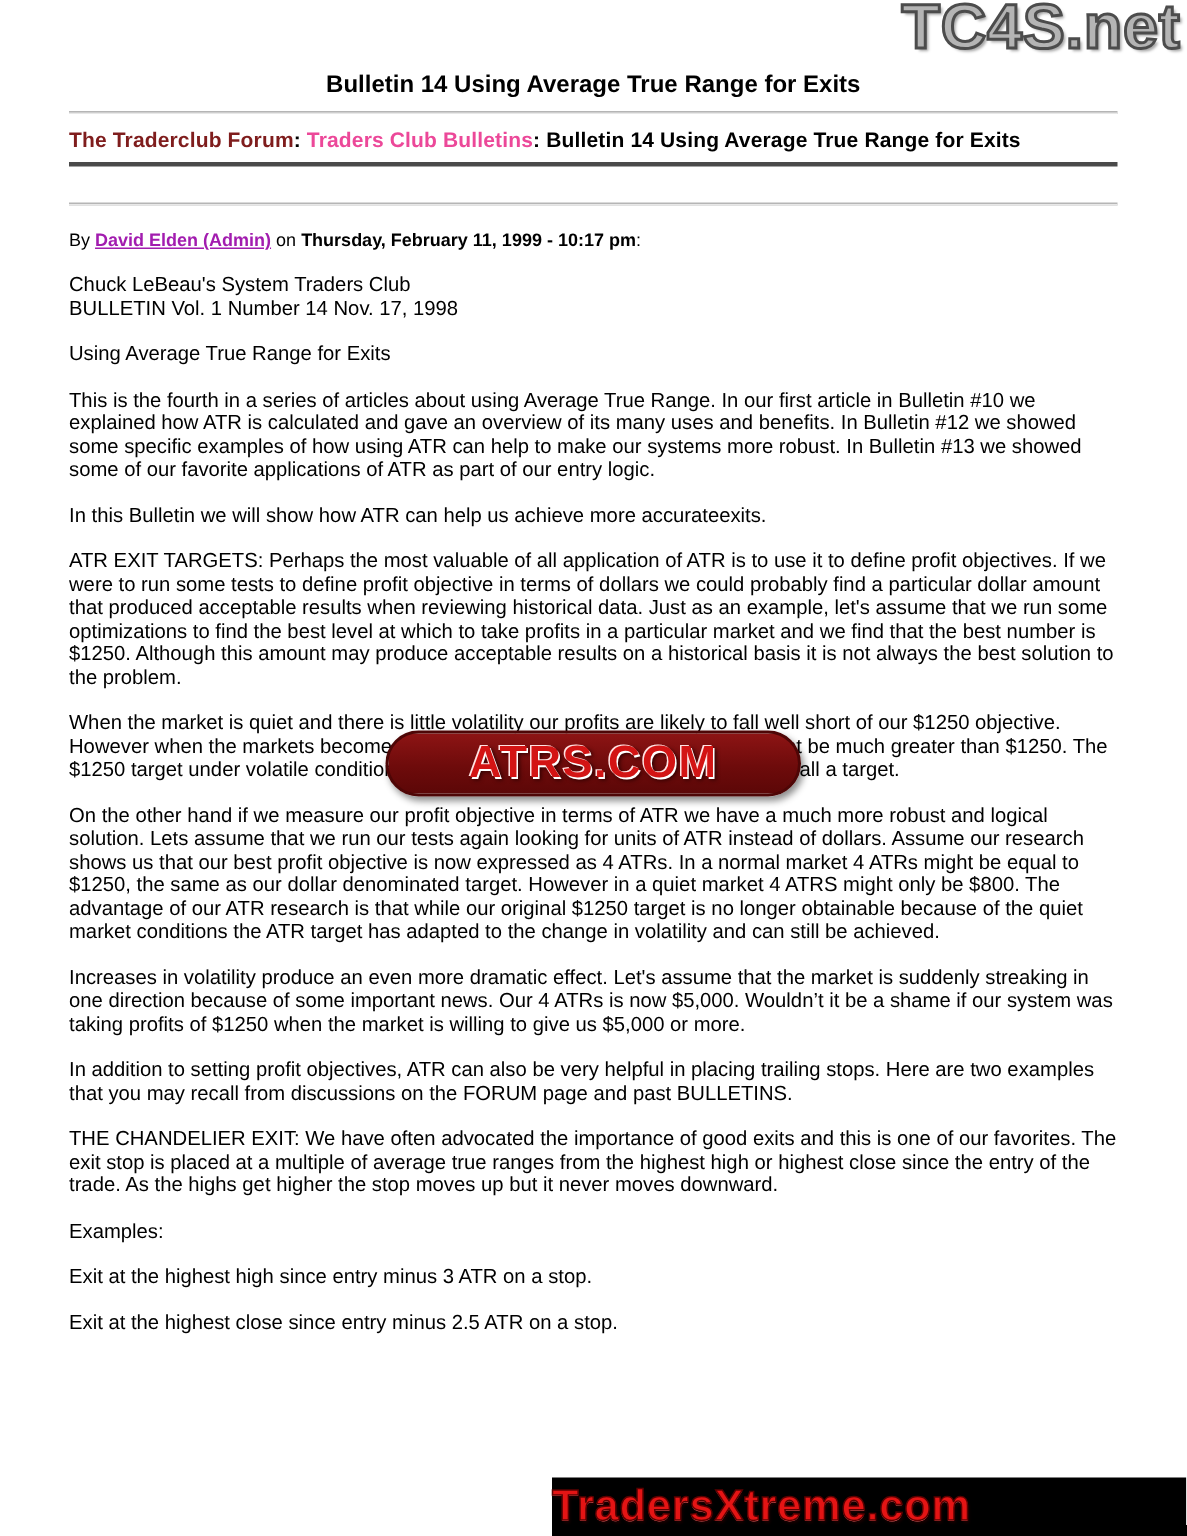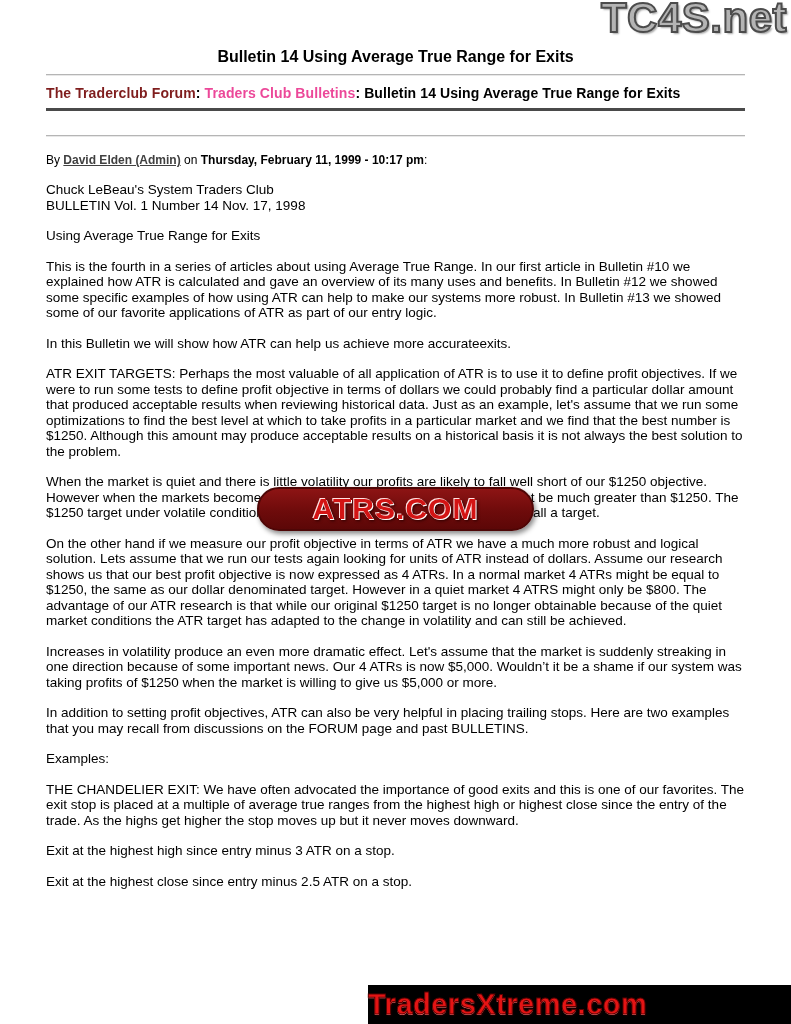--- a/index.html
+++ b/index.html
@@ -46,21 +46,21 @@
   }
   .crumb-forum { color: #7f1d1d; text-decoration: none; cursor: pointer; }
   .crumb-link  { color: #ec4899; text-decoration: none; cursor: pointer; margin-top: 32px; }
   .crumb-sep, .crumb-current { color: #000000; }
   
   .byline {
     margin: 16px 46px 0 46px;
     font-size: 12px;
   }
   .byline .author {
-    color: #404040;
+    color: #a21caf;
     font-weight: bold;
     text-decoration: underline;
     cursor: pointer;
   }
   .byline .bold { font-weight: bold; }
   
   .article {
     margin: 3px 46px 0 46px;
     font-size: 13.5px;
     line-height: 15.5px;
@@ -142,22 +142,22 @@
     <p class="para">Chuck LeBeau's System Traders Club
 BULLETIN Vol. 1 Number 14 Nov. 17, 1998</p>
     <p class="para">Using Average True Range for Exits</p>
     <p class="para">This is the fourth in a series of articles about using Average True Range. In our first article in Bulletin #10 we explained how ATR is calculated and gave an overview of its many uses and benefits. In Bulletin #12 we showed some specific examples of how using ATR can help to make our systems more robust. In Bulletin #13 we showed some of our favorite applications of ATR as part of our entry logic.</p>
     <p class="para">In this Bulletin we will show how ATR can help us achieve more accurateexits.</p>
     <p class="para">ATR EXIT TARGETS: Perhaps the most valuable of all application of ATR is to use it to define profit objectives. If we were to run some tests to define profit objective in terms of dollars we could probably find a particular dollar amount that produced acceptable results when reviewing historical data. Just as an example, let's assume that we run some optimizations to find the best level at which to take profits in a particular market and we find that the best number is $1250. Although this amount may produce acceptable results on a historical basis it is not always the best solution to the problem.</p>
     <p class="para">When the market is quiet and there is little volatility our profits are likely to fall well short of our $1250 objective. However when the markets become volatile and trending our potential profit might be much greater than $1250. The $1250 target under volatile conditions is usually either too large a target or too small a target.</p>
     <p class="para">On the other hand if we measure our profit objective in terms of ATR we have a much more robust and logical solution. Lets assume that we run our tests again looking for units of ATR instead of dollars. Assume our research shows us that our best profit objective is now expressed as 4 ATRs. In a normal market 4 ATRs might be equal to $1250, the same as our dollar denominated target. However in a quiet market 4 ATRS might only be $800. The advantage of our ATR research is that while our original $1250 target is no longer obtainable because of the quiet market conditions the ATR target has adapted to the change in volatility and can still be achieved.</p>
     <p class="para">Increases in volatility produce an even more dramatic effect. Let's assume that the market is suddenly streaking in one direction because of some important news. Our 4 ATRs is now $5,000. Wouldn’t it be a shame if our system was taking profits of $1250 when the market is willing to give us $5,000 or more.</p>
     <p class="para">In addition to setting profit objectives, ATR can also be very helpful in placing trailing stops. Here are two examples that you may recall from discussions on the FORUM page and past BULLETINS.</p>
+    <p class="para">THE CHANDELIER EXIT: We have often advocated the importance of good exits and this is one of our favorites. The exit stop is placed at a multiple of average true ranges from the highest high or highest close since the entry of the trade. As the highs get higher the stop moves up but it never moves downward.</p>
     <p class="para">Examples:</p>
-    <p class="para">THE CHANDELIER EXIT: We have often advocated the importance of good exits and this is one of our favorites. The exit stop is placed at a multiple of average true ranges from the highest high or highest close since the entry of the trade. As the highs get higher the stop moves up but it never moves downward.</p>
     <p class="para">Exit at the highest high since entry minus 3 ATR on a stop.</p>
     <p class="para">Exit at the highest close since entry minus 2.5 ATR on a stop.</p>
   </div>
 
   <div class="center-watermark">
     <span class="wm-text">ATRS.COM</span>
   </div>
 
   <div class="footer-bar">
     <span class="wm-text">TradersXtreme.com</span>

